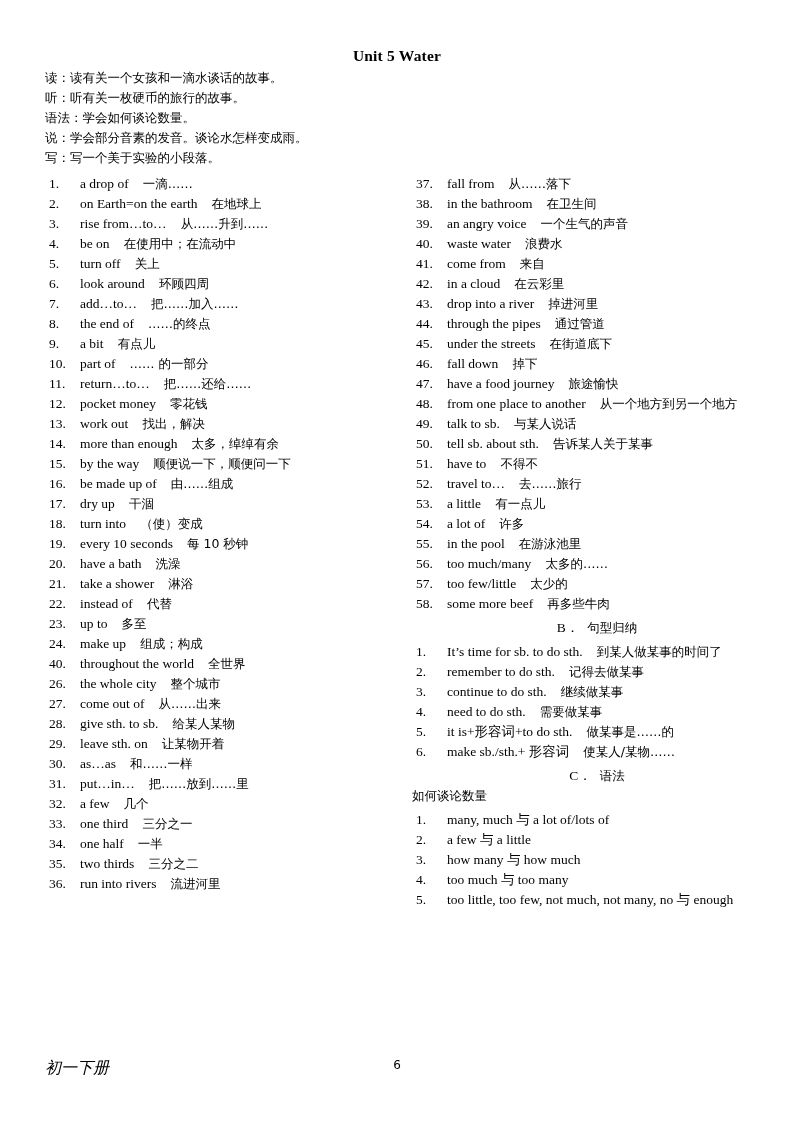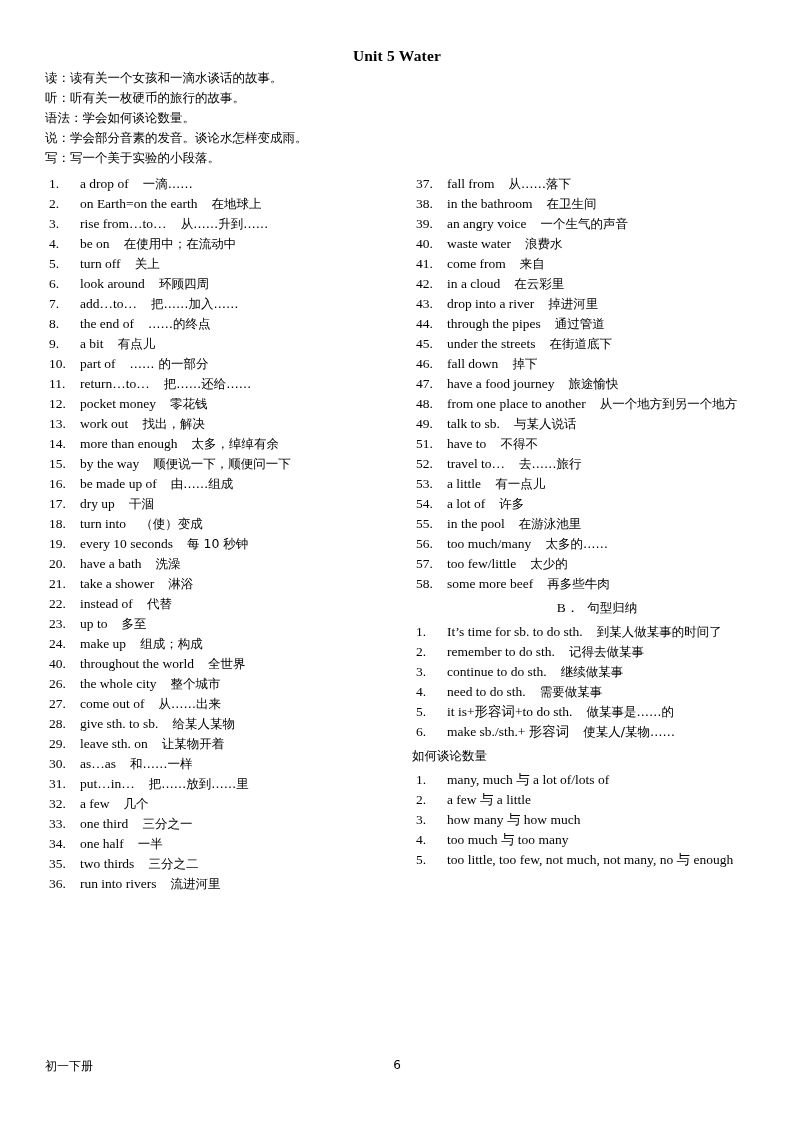--- a/index.html
+++ b/index.html
@@ -92,21 +92,22 @@
     position: absolute;
     left: 45px;
     top: 1058px;
     width: 704px;
     height: 18px;
   }
   .footer-left {
     position: absolute;
     left: 0; top: 0;
     font-family: "DejaVu Sans", "Liberation Sans", sans-serif;
-    font-size: 12px;
+    font-size: 16px;
+    font-style: italic;
   }
   .footer-page {
     position: absolute;
     left: 0; top: 0;
     width: 704px;
     text-align: center;
     font-size: 12px;
     font-family: "DejaVu Sans", "Liberation Sans", sans-serif;
   }
 </style>
@@ -174,20 +175,21 @@
         <li><span class="num">40.</span><span class="en">waste water</span><span class="gap"></span><span class="zh">浪费水</span></li>
         <li><span class="num">41.</span><span class="en">come from</span><span class="gap"></span><span class="zh">来自</span></li>
         <li><span class="num">42.</span><span class="en">in a cloud</span><span class="gap"></span><span class="zh">在云彩里</span></li>
         <li><span class="num">43.</span><span class="en">drop into a river</span><span class="gap"></span><span class="zh">掉进河里</span></li>
         <li><span class="num">44.</span><span class="en">through the pipes</span><span class="gap"></span><span class="zh">通过管道</span></li>
         <li><span class="num">45.</span><span class="en">under the streets</span><span class="gap"></span><span class="zh">在街道底下</span></li>
         <li><span class="num">46.</span><span class="en">fall down</span><span class="gap"></span><span class="zh">掉下</span></li>
         <li><span class="num">47.</span><span class="en">have a food journey</span><span class="gap"></span><span class="zh">旅途愉快</span></li>
         <li><span class="num">48.</span><span class="en">from one place to another</span><span class="gap"></span><span class="zh">从一个地方到另一个地方</span></li>
         <li><span class="num">49.</span><span class="en">talk to sb.</span><span class="gap"></span><span class="zh">与某人说话</span></li>
+        <li><span class="num">50.</span><span class="en">tell sb. about sth.</span><span class="gap"></span><span class="zh">告诉某人关于某事</span></li>
         <li><span class="num">51.</span><span class="en">have to</span><span class="gap"></span><span class="zh">不得不</span></li>
         <li><span class="num">52.</span><span class="en">travel to…</span><span class="gap"></span><span class="zh">去……旅行</span></li>
         <li><span class="num">53.</span><span class="en">a little</span><span class="gap"></span><span class="zh">有一点儿</span></li>
         <li><span class="num">54.</span><span class="en">a lot of</span><span class="gap"></span><span class="zh">许多</span></li>
         <li><span class="num">55.</span><span class="en">in the pool</span><span class="gap"></span><span class="zh">在游泳池里</span></li>
         <li><span class="num">56.</span><span class="en">too much/many</span><span class="gap"></span><span class="zh">太多的……</span></li>
         <li><span class="num">57.</span><span class="en">too few/little</span><span class="gap"></span><span class="zh">太少的</span></li>
         <li><span class="num">58.</span><span class="en">some more beef</span><span class="gap"></span><span class="zh">再多些牛肉</span></li>
       </ol>
 
@@ -196,20 +198,23 @@
     </div>
     <ol class="items" id="list-sentences">
         <li><span class="num">1.</span><span class="en">It’s time for sb. to do sth.</span><span class="gap"></span><span class="zh">到某人做某事的时间了</span></li>
         <li><span class="num">2.</span><span class="en">remember to do sth.</span><span class="gap"></span><span class="zh">记得去做某事</span></li>
         <li><span class="num">3.</span><span class="en">continue to do sth.</span><span class="gap"></span><span class="zh">继续做某事</span></li>
         <li><span class="num">4.</span><span class="en">need to do sth.</span><span class="gap"></span><span class="zh">需要做某事</span></li>
         <li><span class="num">5.</span><span class="en">it is+形容词+to do sth.</span><span class="gap"></span><span class="zh">做某事是……的</span></li>
         <li><span class="num">6.</span><span class="en">make sb./sth.+ 形容词</span><span class="gap"></span><span class="zh">使某人/某物……</span></li>
       </ol>
 
+    <div class="sec-head">
+      <span class="sec-letter">C．</span><span class="gap-sm"></span><span class="zh">语法</span>
+    </div>
     <div class="plain-line zh">如何谈论数量</div>
     <ol class="items" id="list-grammar">
         <li><span class="num">1.</span><span class="en">many, much 与 a lot of/lots of</span></li>
         <li><span class="num">2.</span><span class="en">a few 与 a little</span></li>
         <li><span class="num">3.</span><span class="en">how many 与 how much</span></li>
         <li><span class="num">4.</span><span class="en">too much 与 too many</span></li>
         <li><span class="num">5.</span><span class="en">too little, too few, not much, not many, no 与 enough</span></li>
       </ol>
   </div>
 

